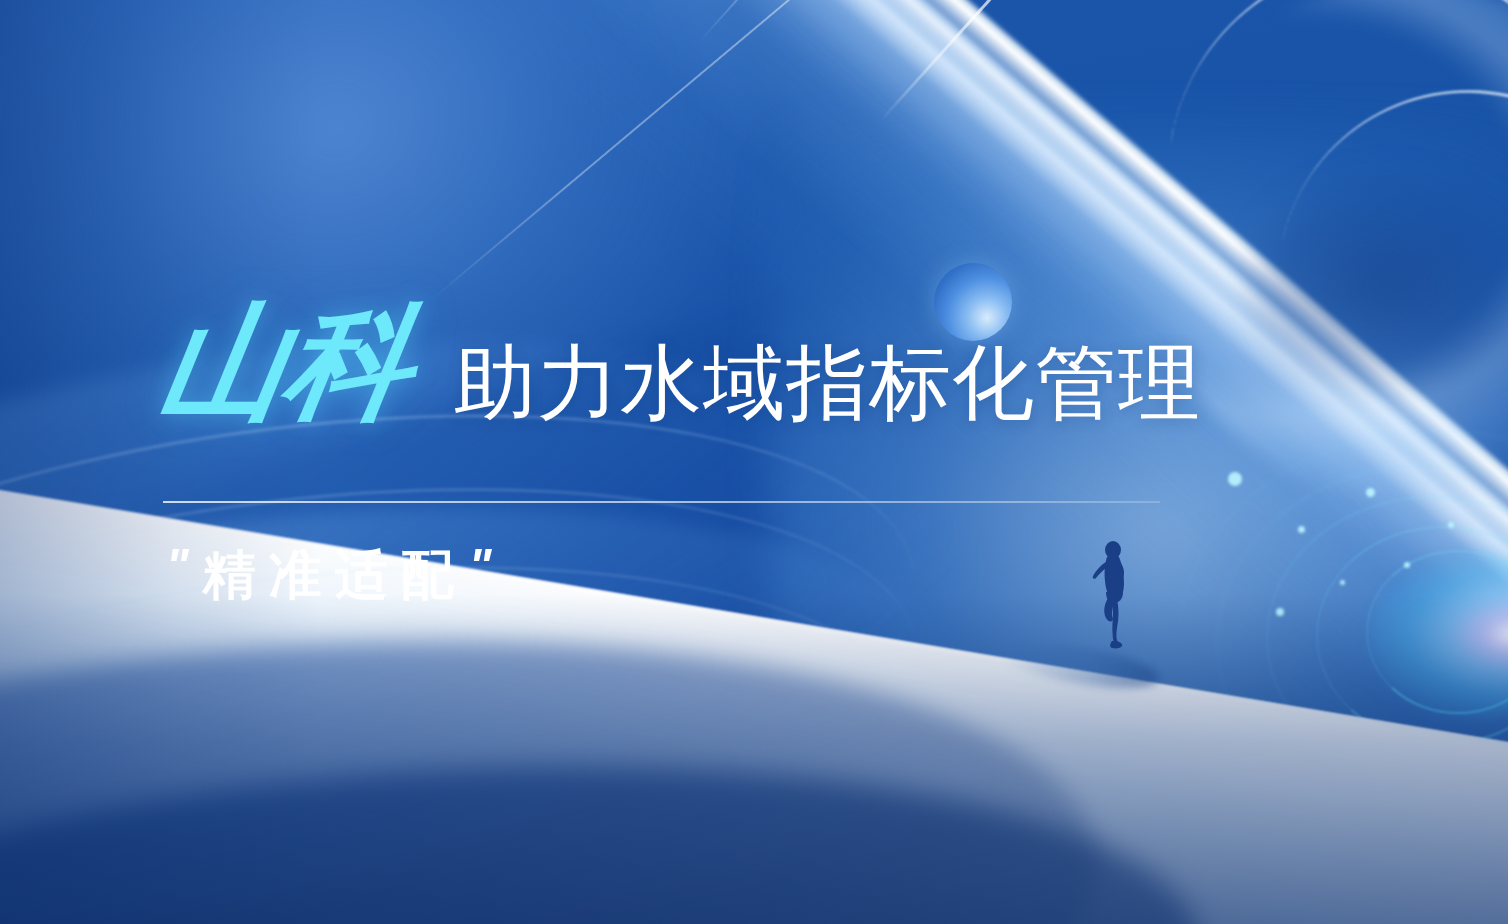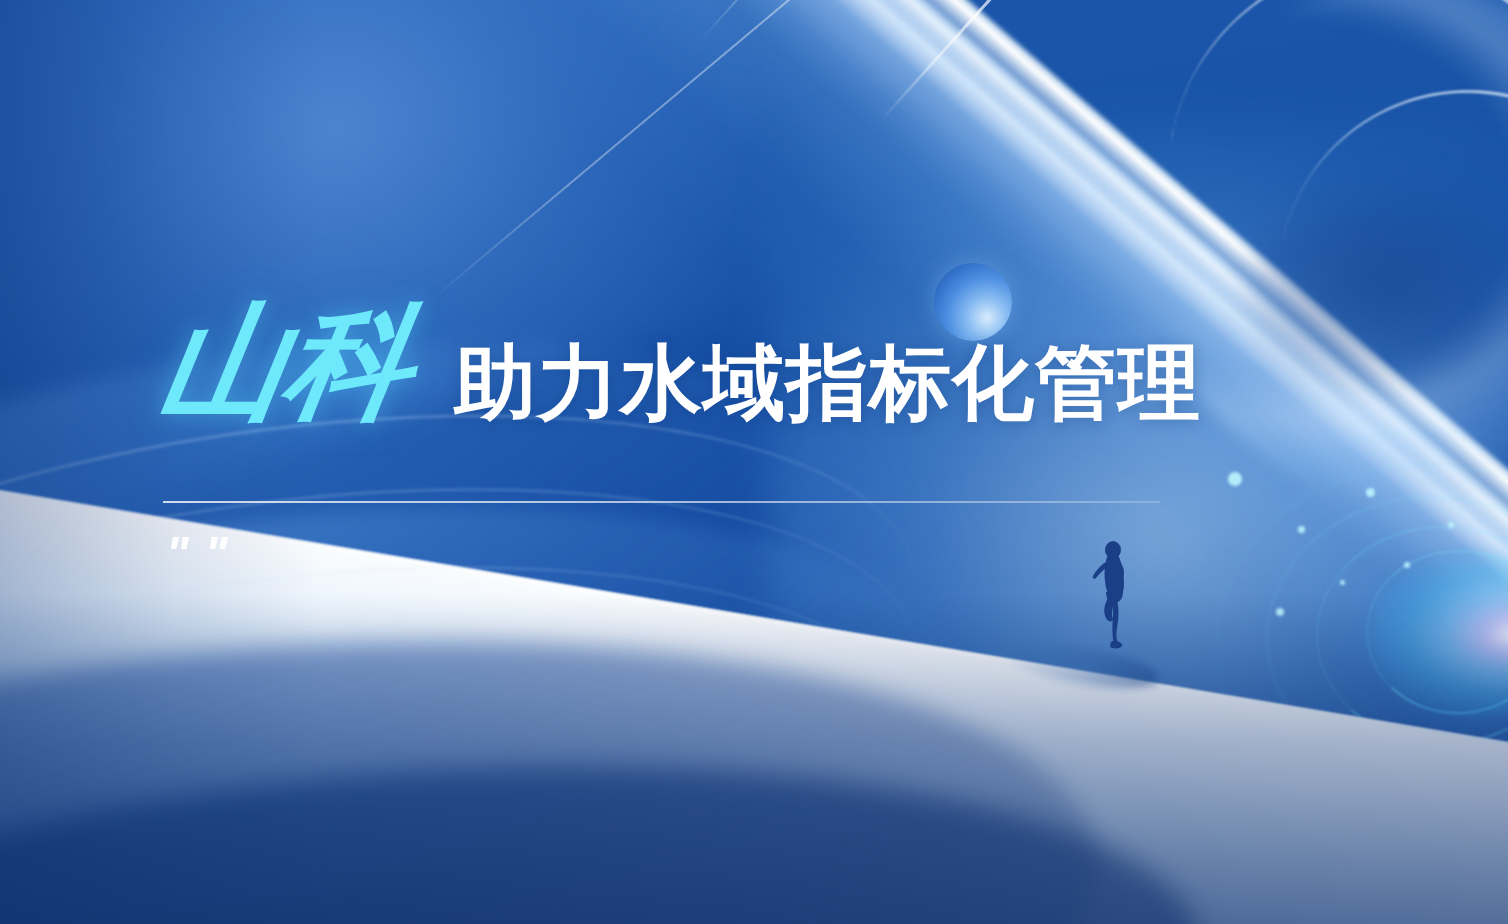--- a/index.html
+++ b/index.html
@@ -409,21 +409,21 @@
     letter-spacing: 3.5px;
     color: #eef6ff;
     margin-bottom: 8px;
     margin-left: 4px;
     white-space: nowrap;
   }
 
   .headline {
     font-family: "DejaVu Sans", "Liberation Sans", sans-serif;
     font-size: 82px;
-    font-weight: 700;
+    font-weight: 400;
     line-height: 1;
     letter-spacing: 1px;
     color: #ffffff;
     white-space: nowrap;
     text-shadow: 0 2px 14px rgba(10,50,120,0.30);
   }
 
   .divider {
     position: absolute;
     left: 163px;
@@ -553,17 +553,18 @@
 
       <div class="title-col">
         <div class="headline">助力水域指标化管理</div>
       </div>
     </div>
 
     <div class="divider"></div>
 
     <div class="subtitle">
       <span class="q q-open">"</span>
+      <span class="subtitle-text">精准适配</span>
       <span class="q q-close">"</span>
     </div>
 
   </div>
 </div>
 
 </body></html>

